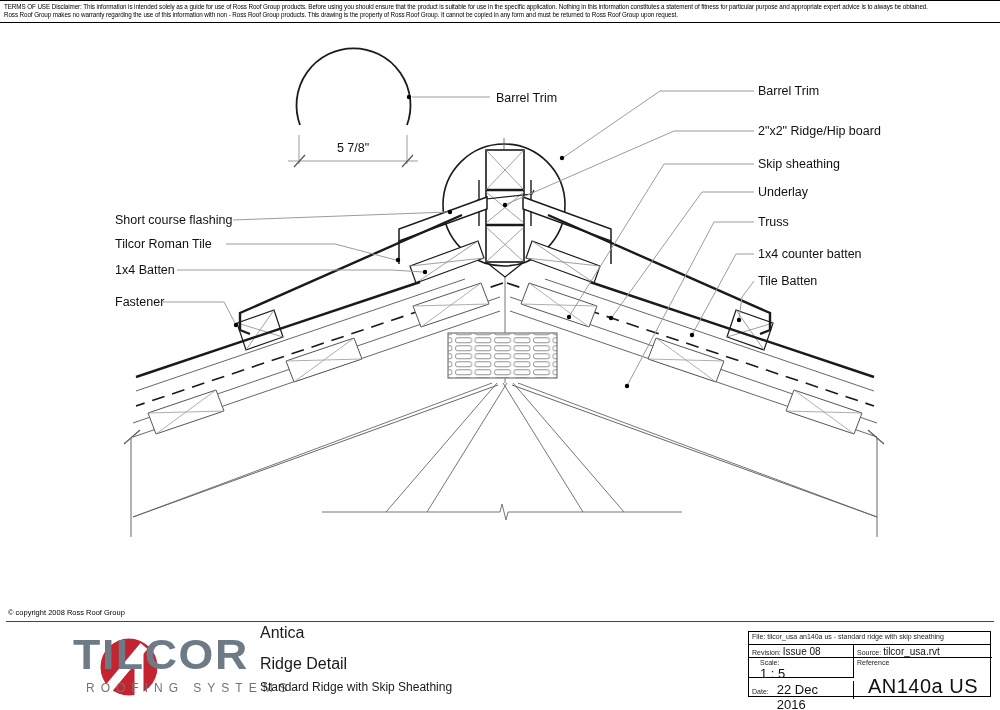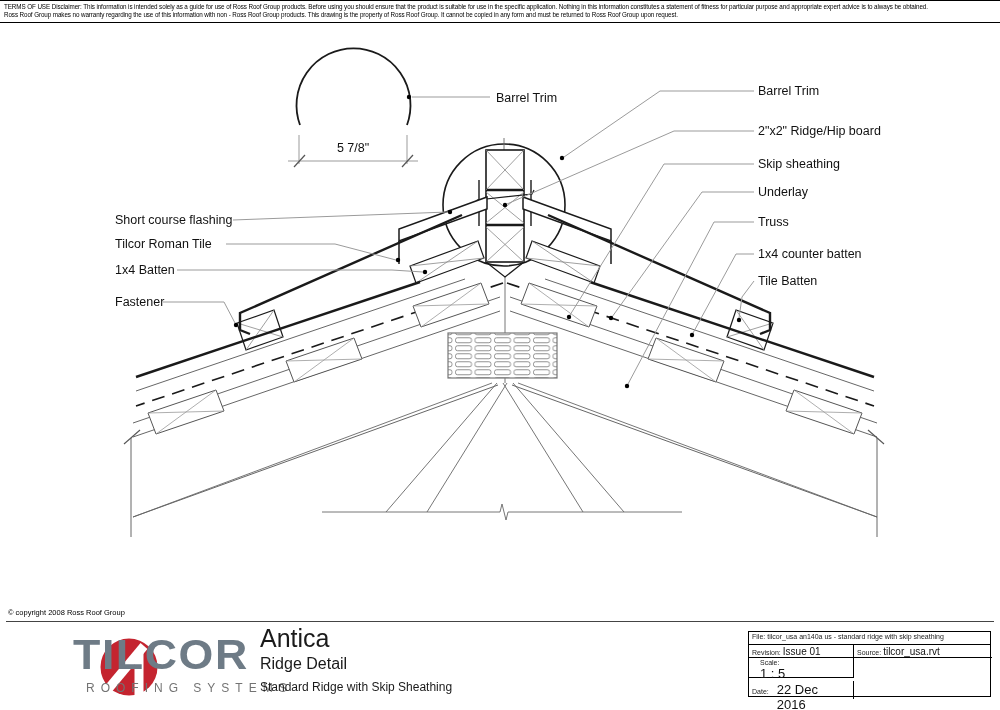--- a/index.html
+++ b/index.html
@@ -24,21 +24,21 @@
   .footrule{position:absolute;left:6px;top:621px;width:988px;height:0;border-top:1px solid #444;}
   .logo{position:absolute;left:10px;top:629px;width:240px;height:78px;}
   .brandword{
     position:absolute;left:73px;top:630px;font-size:43px;font-weight:700;
     color:#6e7b86;letter-spacing:1.5px;transform:scaleX(1.04);transform-origin:left;
   }
   .brandtag{
     position:absolute;left:86px;top:681px;font-size:12px;color:#737373;
     letter-spacing:6px;font-weight:400;
   }
-  .title-product{position:absolute;left:260px;top:624px;font-size:25px;color:#1a1a1a;}
+  .title-product{position:absolute;left:260px;top:624px;font-size:16px;color:#1a1a1a;}
   .title-main{position:absolute;left:260px;top:655px;font-size:16px;color:#1a1a1a;}
   .title-sub{position:absolute;left:260px;top:680px;font-size:12px;color:#1a1a1a;}
   
   .tblock{
     position:absolute;left:748px;top:631px;width:243px;height:66px;
     border:1.2px solid #000;box-sizing:border-box;font-size:7px;
   }
   .tb-row{position:absolute;left:0;box-sizing:border-box;}
   .tb-file{top:0;width:100%;height:13px;border-bottom:0.8px solid #000;padding:1px 3px;white-space:nowrap;overflow:hidden;}
   .tb-rev{top:13px;width:105px;height:13px;border-bottom:0.8px solid #000;border-right:0.8px solid #000;padding:1px 3px;white-space:nowrap;}
@@ -271,27 +271,31 @@
 <div class="title-main">Ridge Detail</div>
 <div class="title-sub">Standard Ridge with Skip Sheathing</div>
 
 <div class="tblock">
   <div class="tb-row tb-file row-inline">
     <span class="tb-label">File:</span>
     <span class="tb-label" style="margin-left:2px">tilcor_usa an140a us - standard ridge with skip sheathing</span>
   </div>
   <div class="tb-row tb-rev row-inline">
     <span class="tb-label">Revision:</span>
-    <span class="tb-val-sm">Issue 01</span>
+    <span class="tb-val-sm">Issue 08</span>
   </div>
   <div class="tb-row tb-src row-inline">
     <span class="tb-label">Source:</span>
     <span class="tb-val-sm">tilcor_usa.rvt</span>
   </div>
   <div class="tb-row tb-scale row-inline">
     <span class="tb-label">Scale:</span>
     <span class="tb-val-md">1 : 5</span>
   </div>
   <div class="tb-row tb-date row-inline">
     <span class="tb-label">Date:</span>
     <span class="tb-val-md">22 Dec 2016</span>
   </div>
+  <div class="tb-row tb-ref">
+    <div class="tb-label">Reference</div>
+    <div class="tb-val-ref">AN140a US</div>
+  </div>
 </div>
 
 </body></html>

